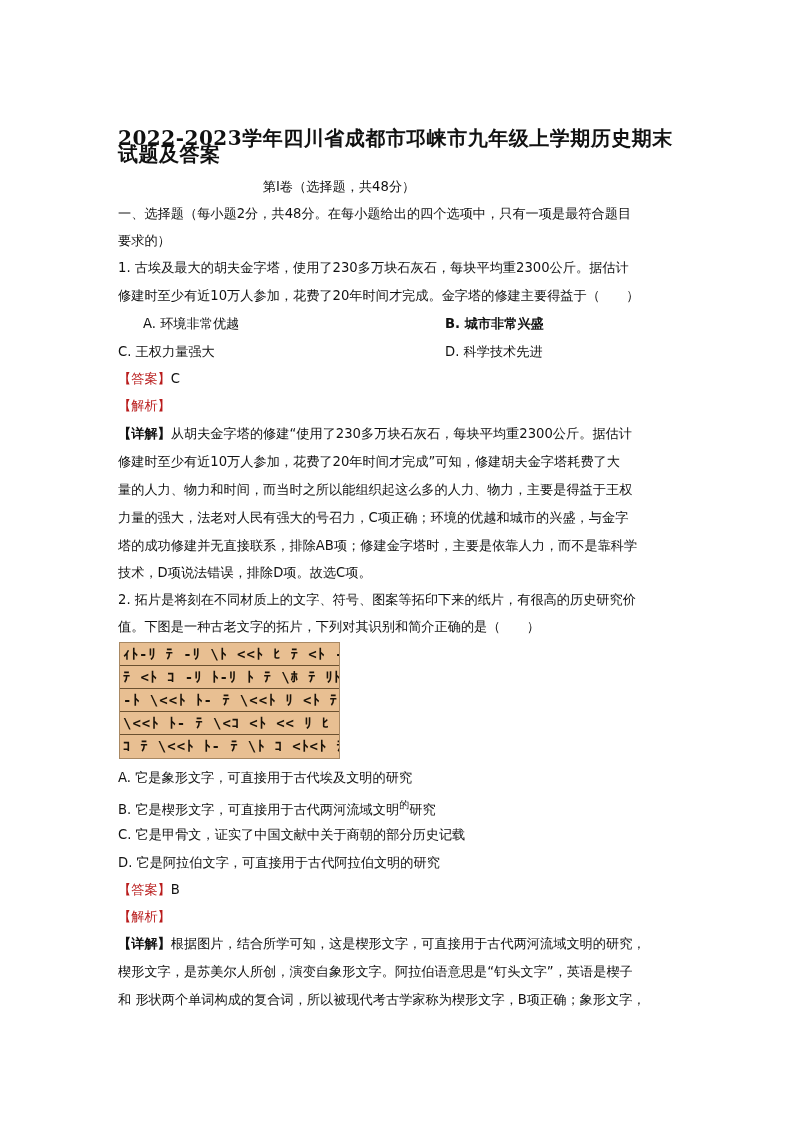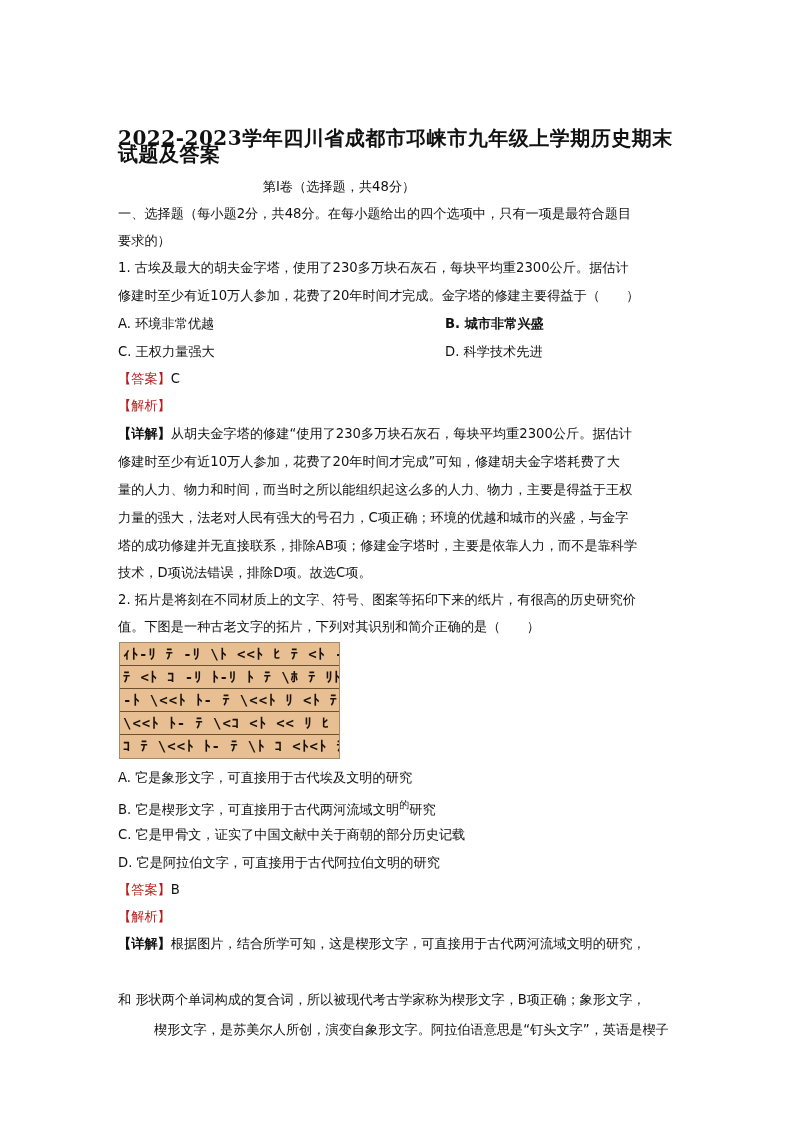--- a/index.html
+++ b/index.html
@@ -28,21 +28,21 @@
 
   <div class="title" style="top:81px;margin-top:44px;">2022-2023学年四川省成都市邛崃市九年级上学期历史期末</div>
   <div class="title" style="top:141px;">试题及答案</div>
 
   <div class="center" style="top:180px;">第Ⅰ卷（选择题，共48分）</div>
   <div class="line" style="top:207px;">一、选择题（每小题2分，共48分。在每小题给出的四个选项中，只有一项是最符合题目</div>
   <div class="line" style="top:234px;text-align:center;">要求的）</div>
 
   <div class="line" style="top:261px;">1. 古埃及最大的胡夫金字塔，使用了230多万块石灰石，每块平均重2300公斤。据估计</div>
   <div class="line" style="top:289px;">修建时至少有近10万人参加，花费了20年时间才完成。金字塔的修建主要得益于（　　）</div>
-  <div class="line" style="top:317px;">A. 环境非常优越</div>
+  <div class="line" style="top:317px;margin-left:25px;">A. 环境非常优越</div>
   <div class="optB" style="top:317px;font-weight:bold;">B. 城市非常兴盛</div>
   <div class="line" style="top:345px;">C. 王权力量强大</div>
   <div class="optB" style="top:345px;">D. 科学技术先进</div>
 
   <div class="line" style="top:372px;">
     <span class="tag">【答案】</span><span>C</span>
   </div>
   <div class="line" style="top:399px;">
     <span class="tag">【解析】</span>
   </div>
@@ -75,16 +75,16 @@
 
   <div class="line" style="top:883px;">
     <span class="tag">【答案】</span><span>B</span>
   </div>
   <div class="line" style="top:910px;">
     <span class="tag">【解析】</span>
   </div>
   <div class="line" style="top:937px;">
     <span class="bold">【详解】</span><span>根据图片，结合所学可知，这是楔形文字，可直接用于古代两河流域文明的研究，</span>
   </div>
-  <div class="line" style="top:1023px;margin-left:36px;">楔形文字，是苏美尔人所创，演变自象形文字。阿拉伯语意思是“钉头文字”，英语是楔子</div>
+  <div class="line" style="top:965px;">楔形文字，是苏美尔人所创，演变自象形文字。阿拉伯语意思是“钉头文字”，英语是楔子</div>
   <div class="line" style="top:993px;">和 形状两个单词构成的复合词，所以被现代考古学家称为楔形文字，B项正确；象形文字，</div>
 
 </div>
 
 </body></html>

